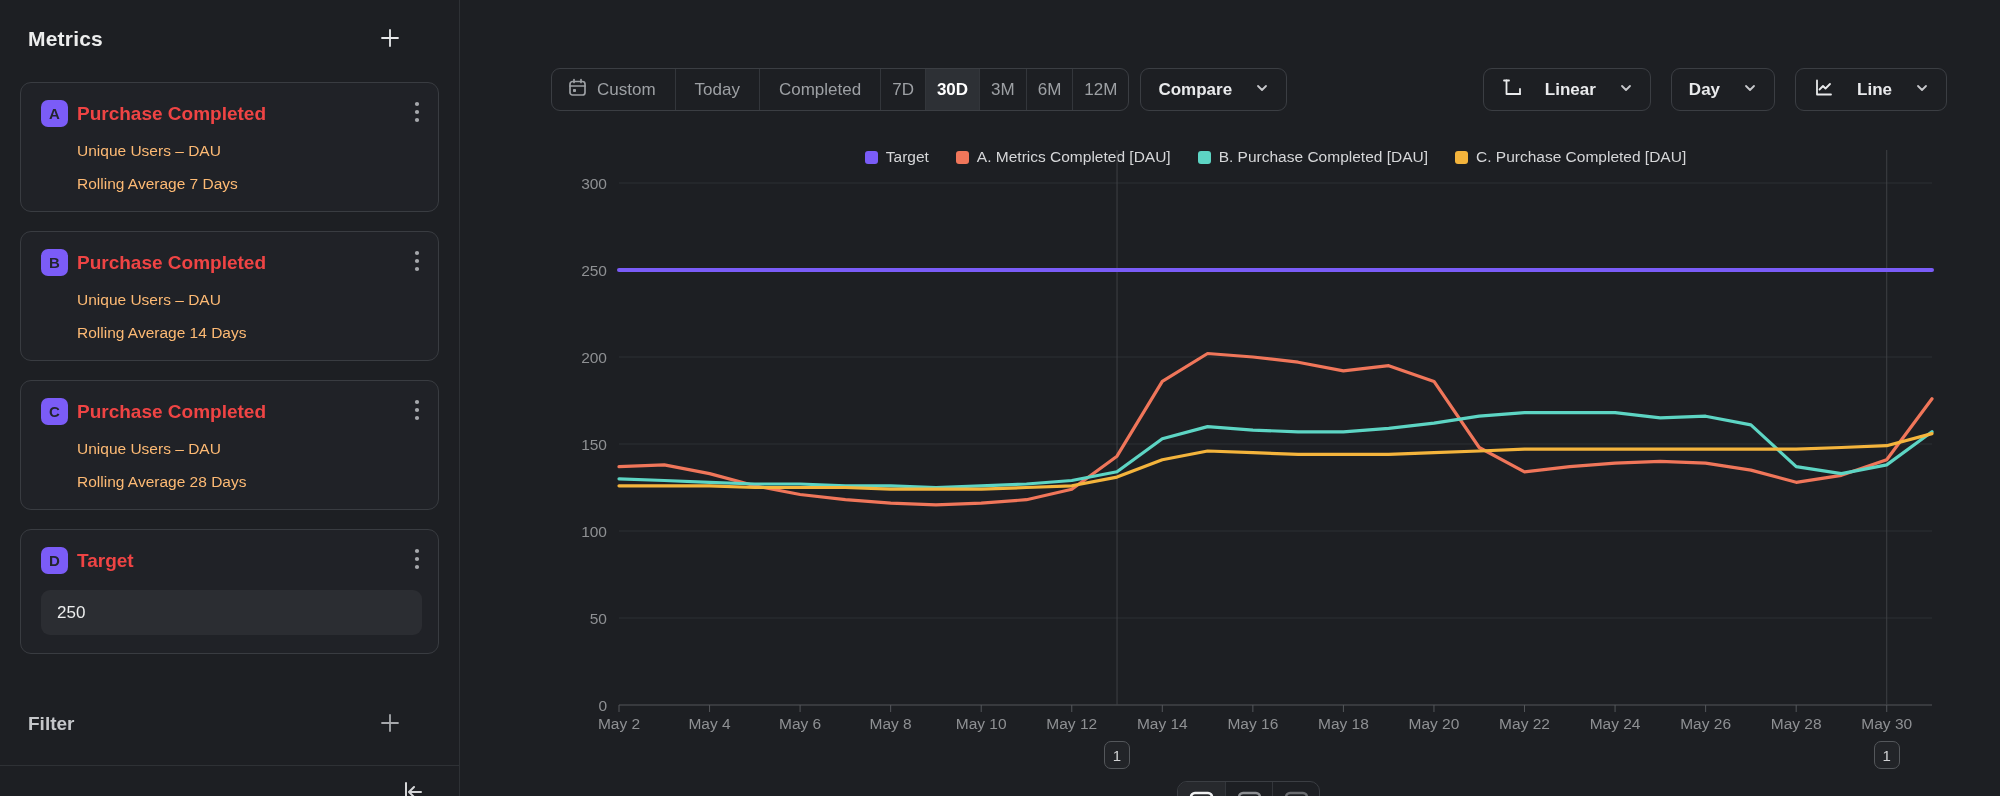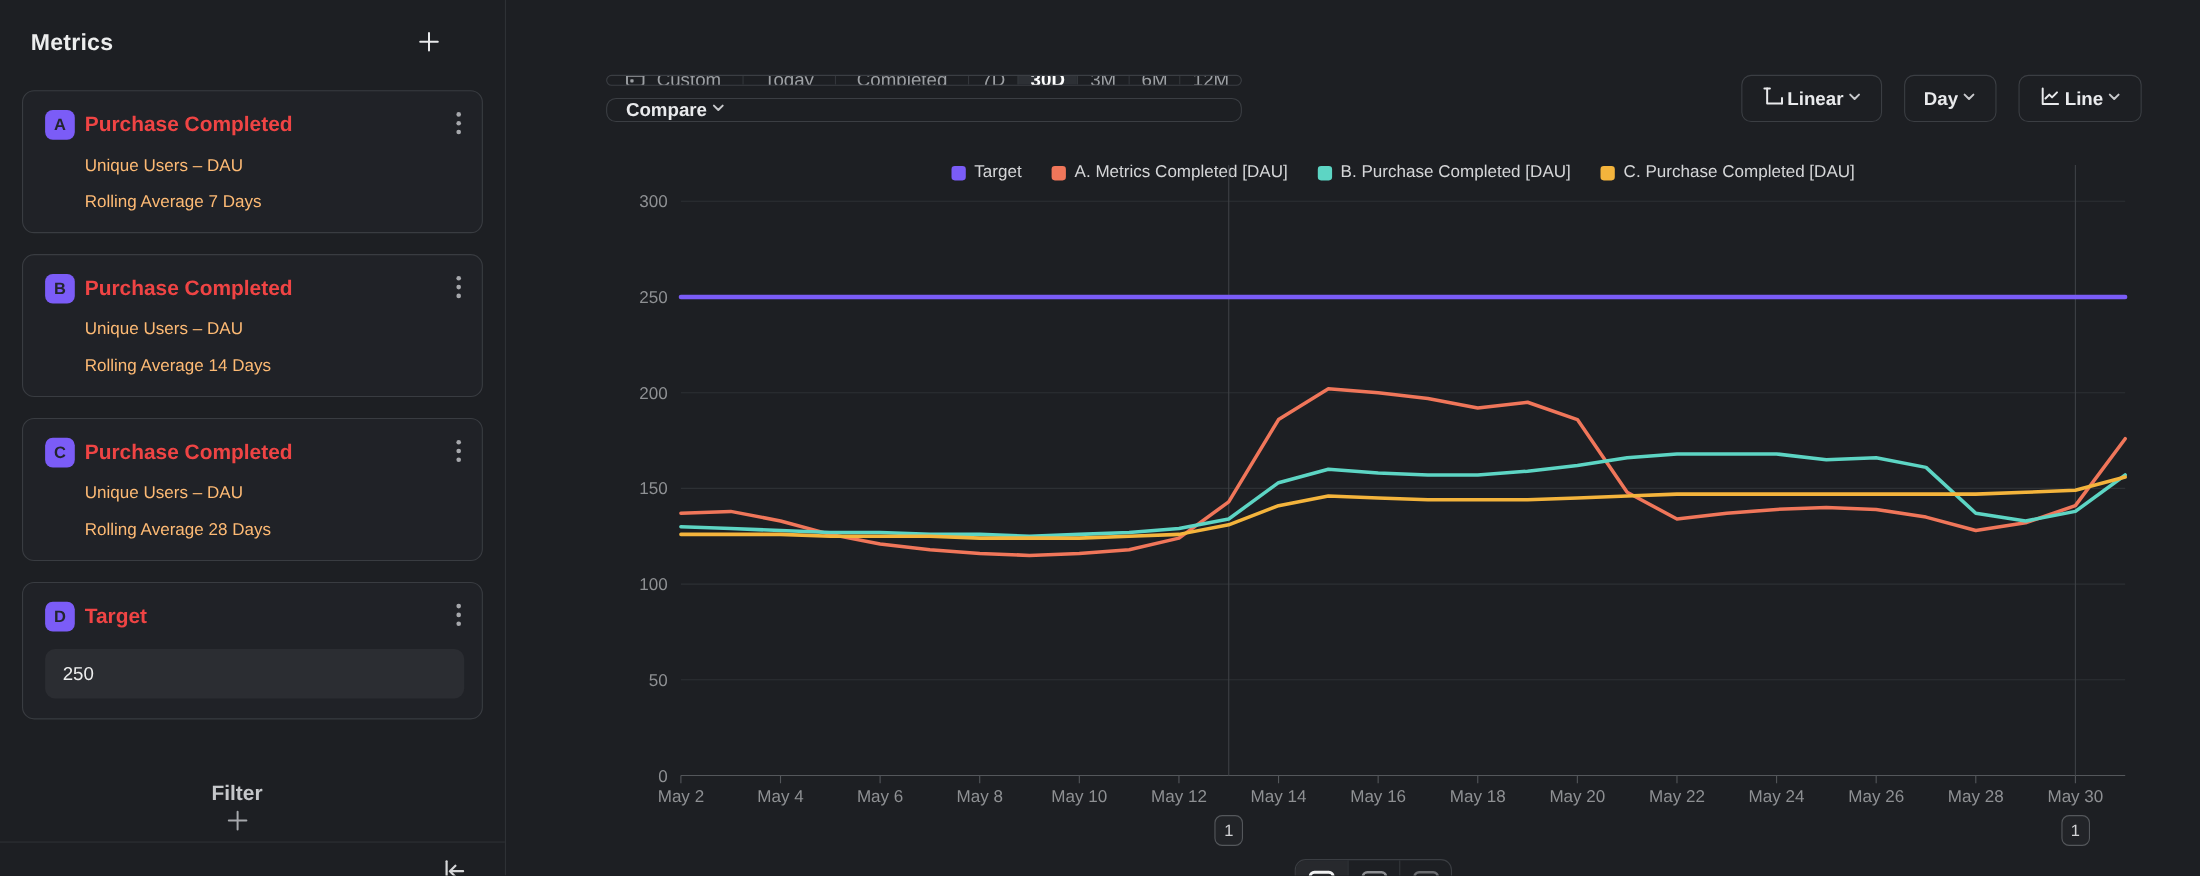--- a/index.html
+++ b/index.html
@@ -31,38 +31,38 @@
   }
   .card-title{ font-size:19px;font-weight:700;color:#ef4444;margin-left:9px;flex:1 1 auto;}
   .kebab{ margin-left:auto; }
   .card-sub{ font-size:15.5px; color:#fdba74; margin:15px 0 0 36px; }
   .target-input{
     margin-top:16px; width:100%; height:45px; border-radius:9px; border:none;
     background:#2b2d32; color:#eceded; font-size:17px; padding:0 16px;
     font-family:"Liberation Sans","DejaVu Sans",sans-serif; outline:none;
   }
   .filter-row{ display:flex; align-items:center; justify-content:space-between;
-    padding:0 36px 0 8px; margin-top:57px; height:26px;flex-direction:column;}
+    padding:0 36px 0 8px; margin-top:57px; height:26px;}
   .filter-label{ font-size:19px; font-weight:700; color:#c5c7ca;}
   .sb-divider{ position:absolute; left:0; right:0; top:765px; border-top:1px solid #2e3135;}
   .collapse-btn{ position:absolute; right:32px; top:777px; }
   
   .main{ position:absolute; left:460px; top:0; right:0; bottom:0; }
   .toolbar{ position:absolute; top:68px; left:91px; right:53px; height:43px;
     display:flex; justify-content:space-between; align-items:center;}
-  .tb-left{ display:flex; gap:11px; height:43px;flex-direction:column;}
+  .tb-left{ display:flex; gap:11px; height:43px;}
   .tb-right{ display:flex; gap:20px; height:43px;}
   .seg-group{ display:flex; height:43px; border:1px solid #3b3e43; border-radius:9px; overflow:hidden;}
   .seg{ display:flex; align-items:center; gap:9px; padding:0 19px; font-size:17px;
     color:#9da0a4; background:transparent; border:none; border-left:1px solid #33363b; cursor:pointer;
     font-family:inherit;}
   .seg:first-child{ border-left:none; padding-left:15px;}
   .seg.short{ padding:0 11px;}
   .seg.active{ background:#2d3035; color:#ffffff; font-weight:700;}
-  .tbtn{ display:flex; align-items:center; gap:3px; height:43px; padding:0 17px;
+  .tbtn{ display:flex; align-items:center; gap:23px; height:43px; padding:0 17px;
     border:1px solid #3b3e43; border-radius:9px; background:transparent; color:#e9eaec;
     font-size:17px; font-weight:700; cursor:pointer; font-family:inherit;}
   
   #chart-svg{ position:absolute; left:0; top:0; pointer-events:none;}
   .grid{ stroke:#2d3034; stroke-width:1; }
   .axisline{ stroke:#54575b; stroke-width:1; }
   .tick{ stroke:#54575b; stroke-width:1; }
   .vline{ stroke:#3e4145; stroke-width:1; }
   .ylab,.xlab{ fill:#8e9093; font-size:15.5px; font-family:"Liberation Sans","DejaVu Sans",sans-serif;}
   .legend{ position:absolute; top:147px; left:159px; width:1313px; height:20px;

